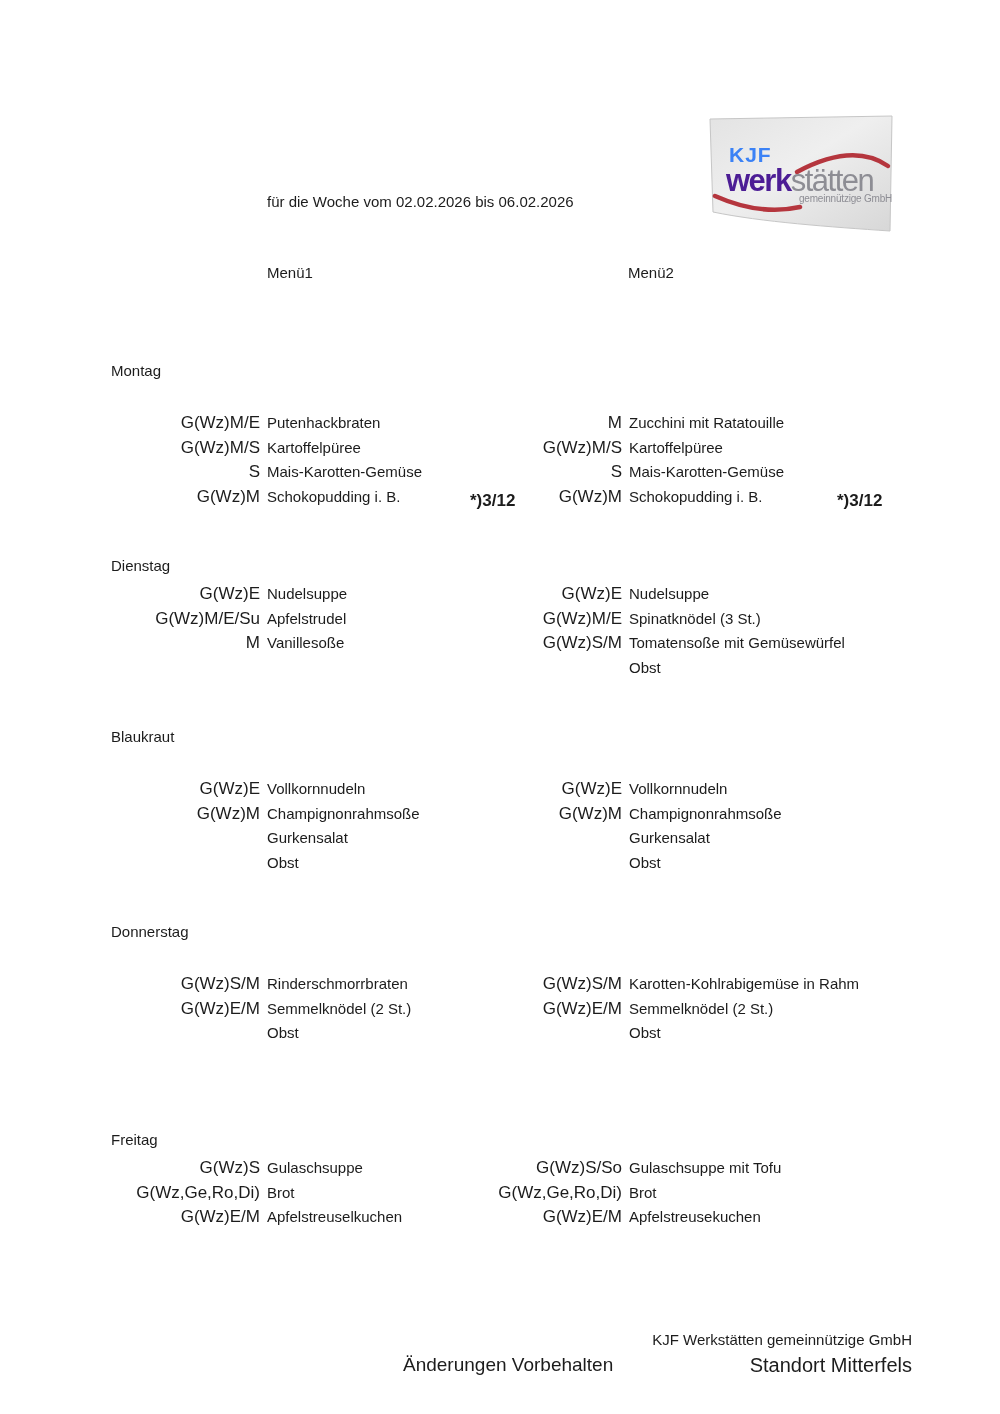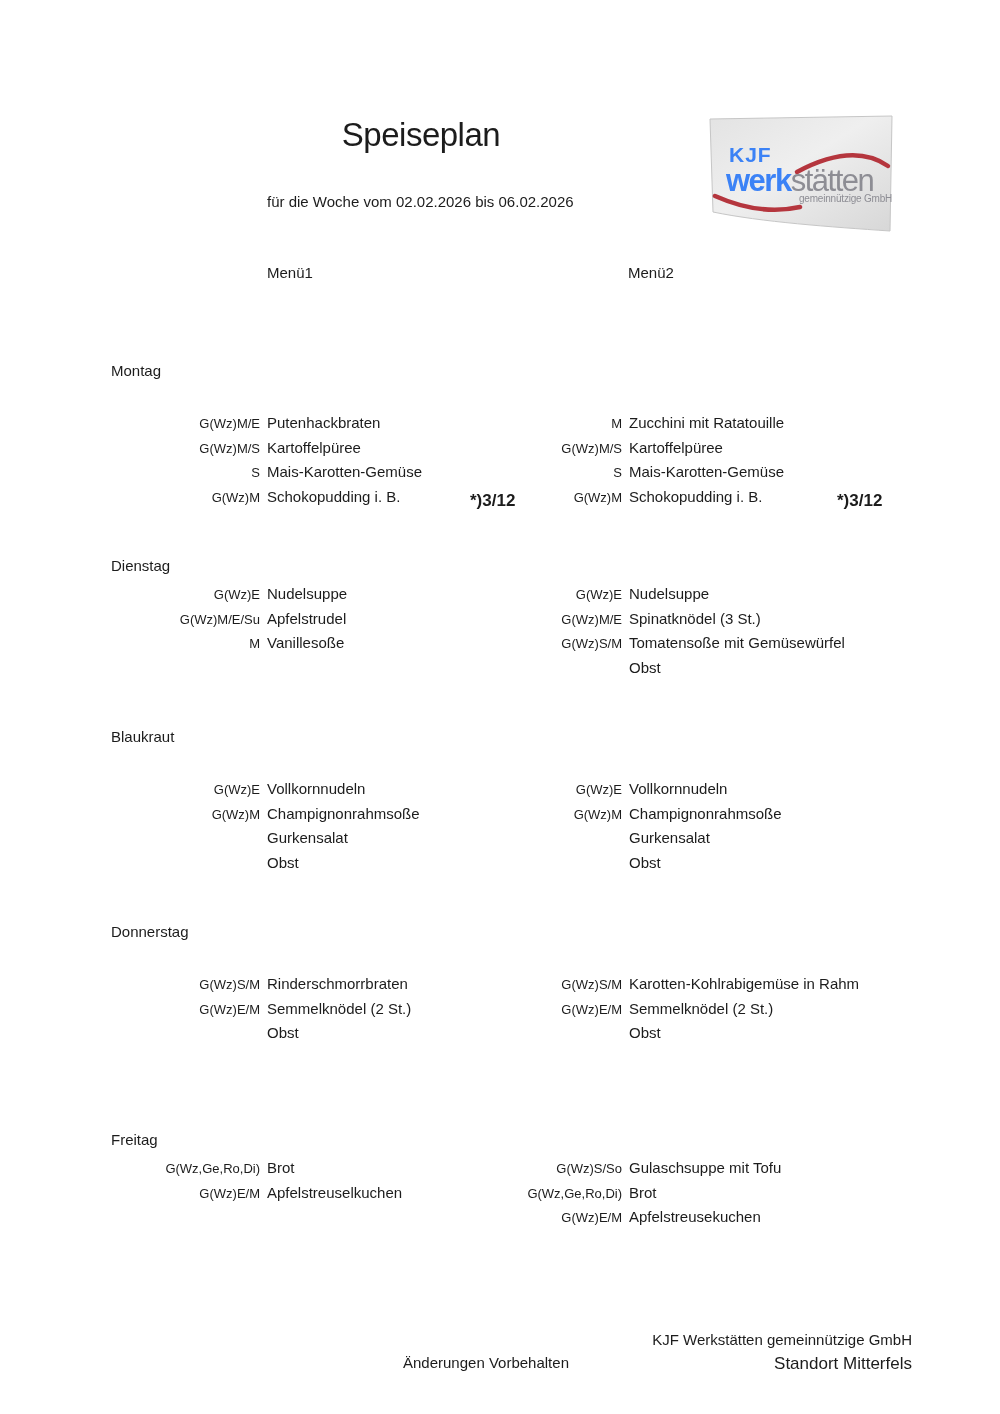--- a/index.html
+++ b/index.html
@@ -28,55 +28,54 @@
 
   
   .day { position:absolute; left:0; width:1000px; }
   .day-label { position:absolute; left:90px; top:0; font-size:15px;margin-left:21px; }
   .menu-col { position:absolute; }
   .gap2 .menu-col { top:49px; }
   .gap1 .menu-col { top:25px; }
   .m1 { left:90px;  width:400px; }
   .m2 { left:452px; width:470px; }
   .row { position:relative; height:24.5px; display:flex; align-items:baseline; }
-  .code { width:170px; text-align:right; font-size:13px; line-height:24.5px; white-space:nowrap; }
+  .code { width:170px; text-align:right; font-size:17px; line-height:24.5px; white-space:nowrap; }
   .item { padding-left:7px; font-size:15px; line-height:24.5px; white-space:nowrap; }
   .note { position:absolute; top:4px; font-size:17px; line-height:23px; white-space:nowrap;font-weight:bold; }
   .m1 .note { left:380px; }
   .m2 .note { left:385px; }
 
   
-  .footer-note { position:absolute; left:403px; top:1354px; font-size:15px; }
+  .footer-note { position:absolute; left:403px; top:1354px; font-size:19px; }
   .footer-org  { position:absolute; right:88px; top:1331px; font-size:15px; text-align:right; }
-  .footer-loc  { position:absolute; right:88px; top:1354px; font-size:17px; text-align:right; }
+  .footer-loc  { position:absolute; right:88px; top:1354px; font-size:20px; text-align:right; }
 </style>
 </head>
 <body>
 
 <div class="page">
 
-  <div class="title">Speiseplan</div>
   <div class="subtitle">für die Woche vom 02.02.2026 bis 06.02.2026</div>
 
   <div class="logo">
     <svg width="196" height="130" viewBox="0 0 196 130">
       <defs>
         <linearGradient id="cardg" x1="0" y1="0" x2="1" y2="1">
           <stop offset="0" stop-color="#e3e3e3"></stop>
           <stop offset="0.45" stop-color="#efefef"></stop>
           <stop offset="1" stop-color="#d7d7d7"></stop>
         </linearGradient>
       </defs>
       <path d="M9,9 L191,6 L189,121 C130,117 60,112 12,102 Z" fill="url(#cardg)" stroke="#c6c6c6" stroke-width="1"></path>
       <path d="M96,62 Q152,32 187,56" fill="none" stroke="#b5363e" stroke-width="4.5" stroke-linecap="round"></path>
       <path d="M14,86 Q59,106 99,97" fill="none" stroke="#b5363e" stroke-width="4.5" stroke-linecap="round"></path>
     </svg>
   </div>
   <span class="logo-kjf" style="color:#3b82f6">KJF</span>
-  <div class="logo-line"><span class="logo-werk" style="color:#3b82f6">werk</span><span class="logo-staetten" style="color:#8d8d94">stätten</span></div>
+  <div class="logo-line"><span class="logo-werk" style="color:#4c1d95">werk</span><span class="logo-staetten" style="color:#8d8d94">stätten</span></div>
   <span class="logo-tagline" style="color:#8d8d94">gemeinnützige GmbH</span>
 
   <div class="colhead" style="left:267px">Menü1</div>
   <div class="colhead" style="left:628px">Menü2</div>
 
   <div class="day gap2" style="top:362px">
     <div class="day-label">Montag</div>
     <div class="menu-col m1">
 
         <div class="row">
@@ -279,20 +278,25 @@
           <span class="item">Obst</span>
           <span class="note"></span>
         </div>
       </div>
   </div>
 
   <div class="day gap1" style="top:1131px">
     <div class="day-label">Freitag</div>
     <div class="menu-col m1">
 
+        <div class="row">
+          <span class="code">G(Wz)S</span>
+          <span class="item">Gulaschsuppe</span>
+          <span class="note"></span>
+        </div>
 
         <div class="row">
           <span class="code">G(Wz,Ge,Ro,Di)</span>
           <span class="item">Brot</span>
           <span class="note"></span>
         </div>
 
         <div class="row">
           <span class="code">G(Wz)E/M</span>
           <span class="item">Apfelstreuselkuchen</span>

